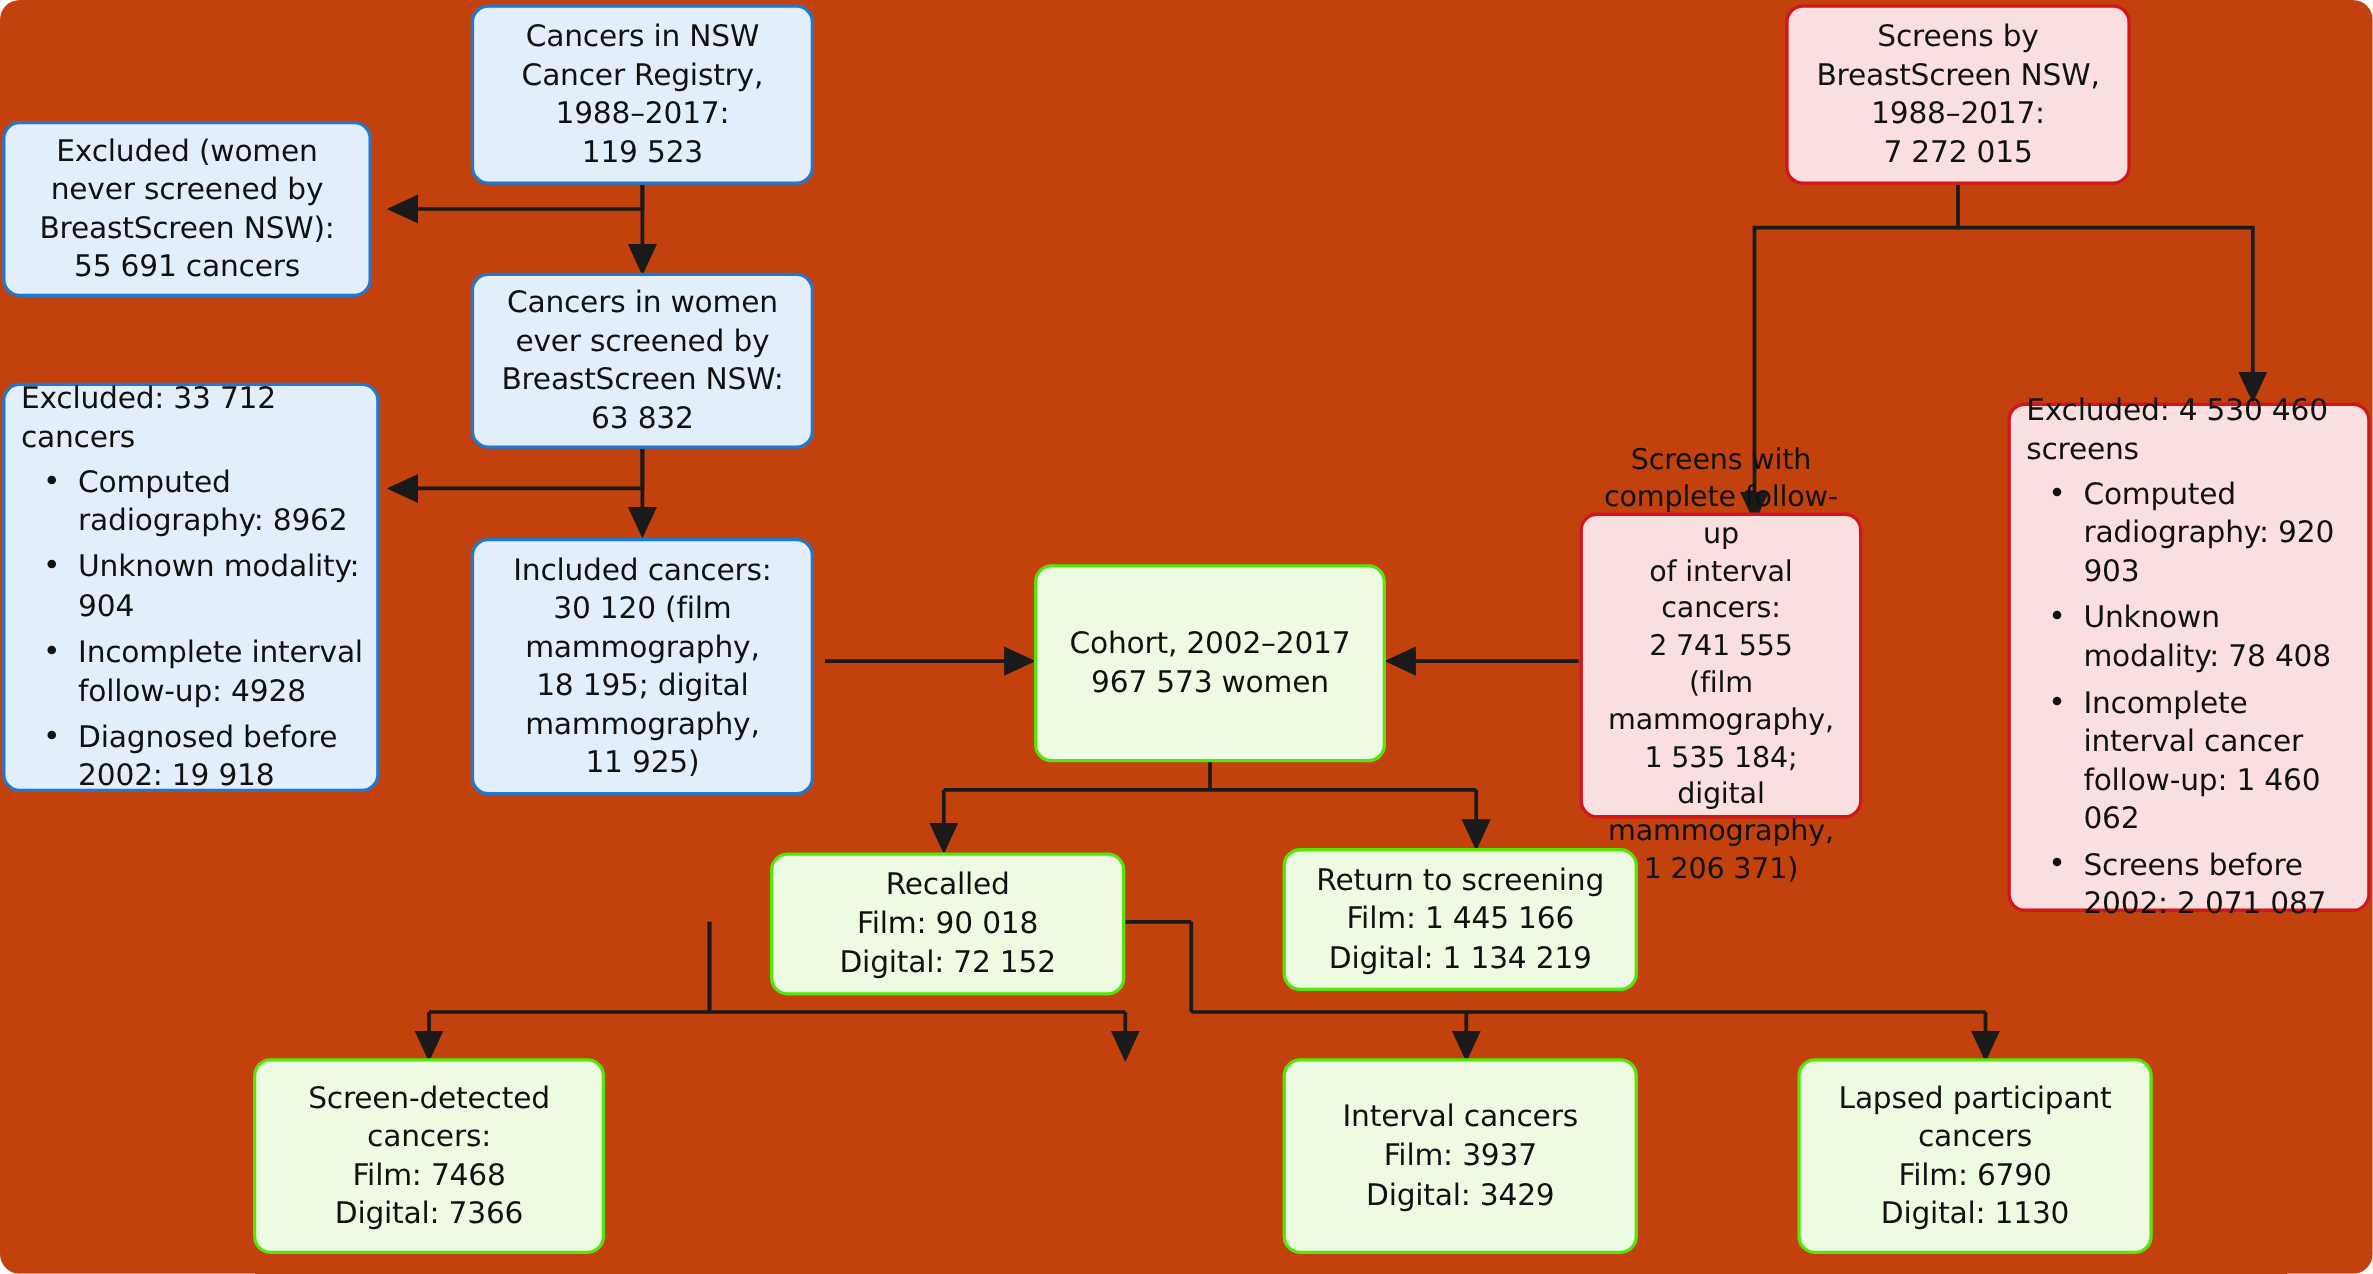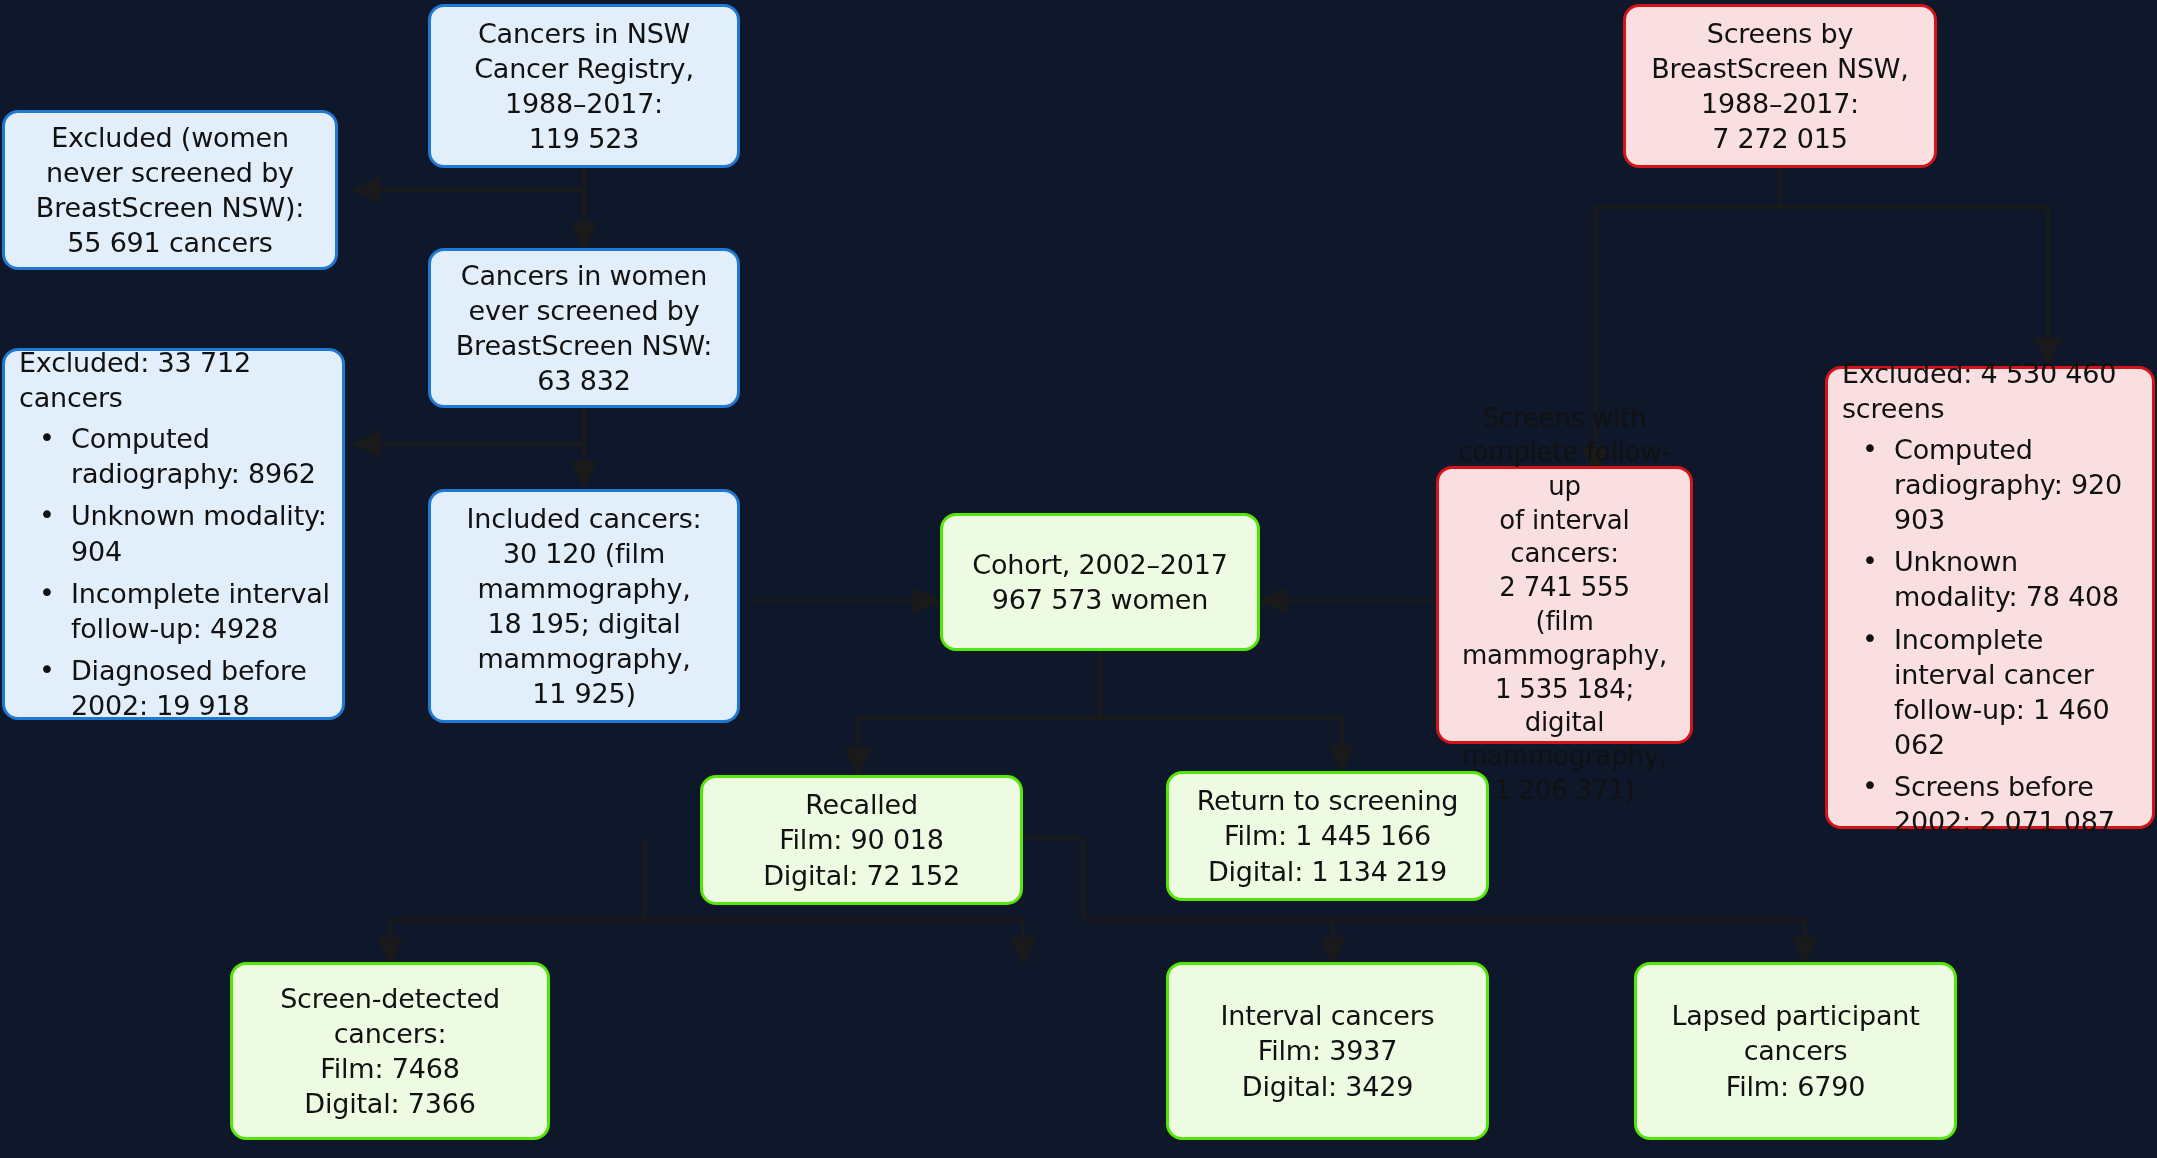--- a/index.html
+++ b/index.html
@@ -7,22 +7,23 @@
     padding: 0;
     background: #ffffff;
   }
   body {
     font-family: "DejaVu Sans", sans-serif;
   }
   #stage {
     position: relative;
     width: 2157px;
     height: 1158px;
-    background: #0f172a;
+    background: #c2410c;
     overflow: hidden;
+    border-radius: 18px;
   }
   #edges {
     position: absolute;
     left: 0;
     top: 0;
     width: 2157px;
     height: 1158px;
     pointer-events: none;
   }
   .node {
@@ -200,21 +201,21 @@
       <div>complete follow-up</div>
       <div>of interval cancers:</div>
       <div>2 741 555</div>
       <div>(film  mammography,</div>
       <div>1 535 184; digital</div>
       <div>mammography,</div>
       <div>1 206 371)</div>
     </div>
   </div>
 
-  <div class="node green center" style="left:940px; top:513px; width:320px; height:138px;justify-content:center;">
+  <div class="node green center" style="left:940px; top:513px; width:320px; height:180px;justify-content:center;">
     <div class="pad">
       <div>Cohort, 2002–2017</div>
       <div>967 573 women</div>
     </div>
   </div>
 
   <div class="node green center" style="left:700px; top:775px; width:323px; height:130px;">
     <div class="pad">
       <div>Recalled</div>
       <div>Film: 90 018</div>
@@ -246,16 +247,17 @@
       <div>Film: 3937</div>
       <div>Digital: 3429</div>
     </div>
   </div>
 
   <div class="node green center" style="left:1634px; top:962px; width:323px; height:178px;">
     <div class="pad">
       <div>Lapsed participant</div>
       <div>cancers</div>
       <div>Film: 6790</div>
+      <div>Digital: 1130</div>
     </div>
   </div>
 
 </div>
 
 </body></html>

